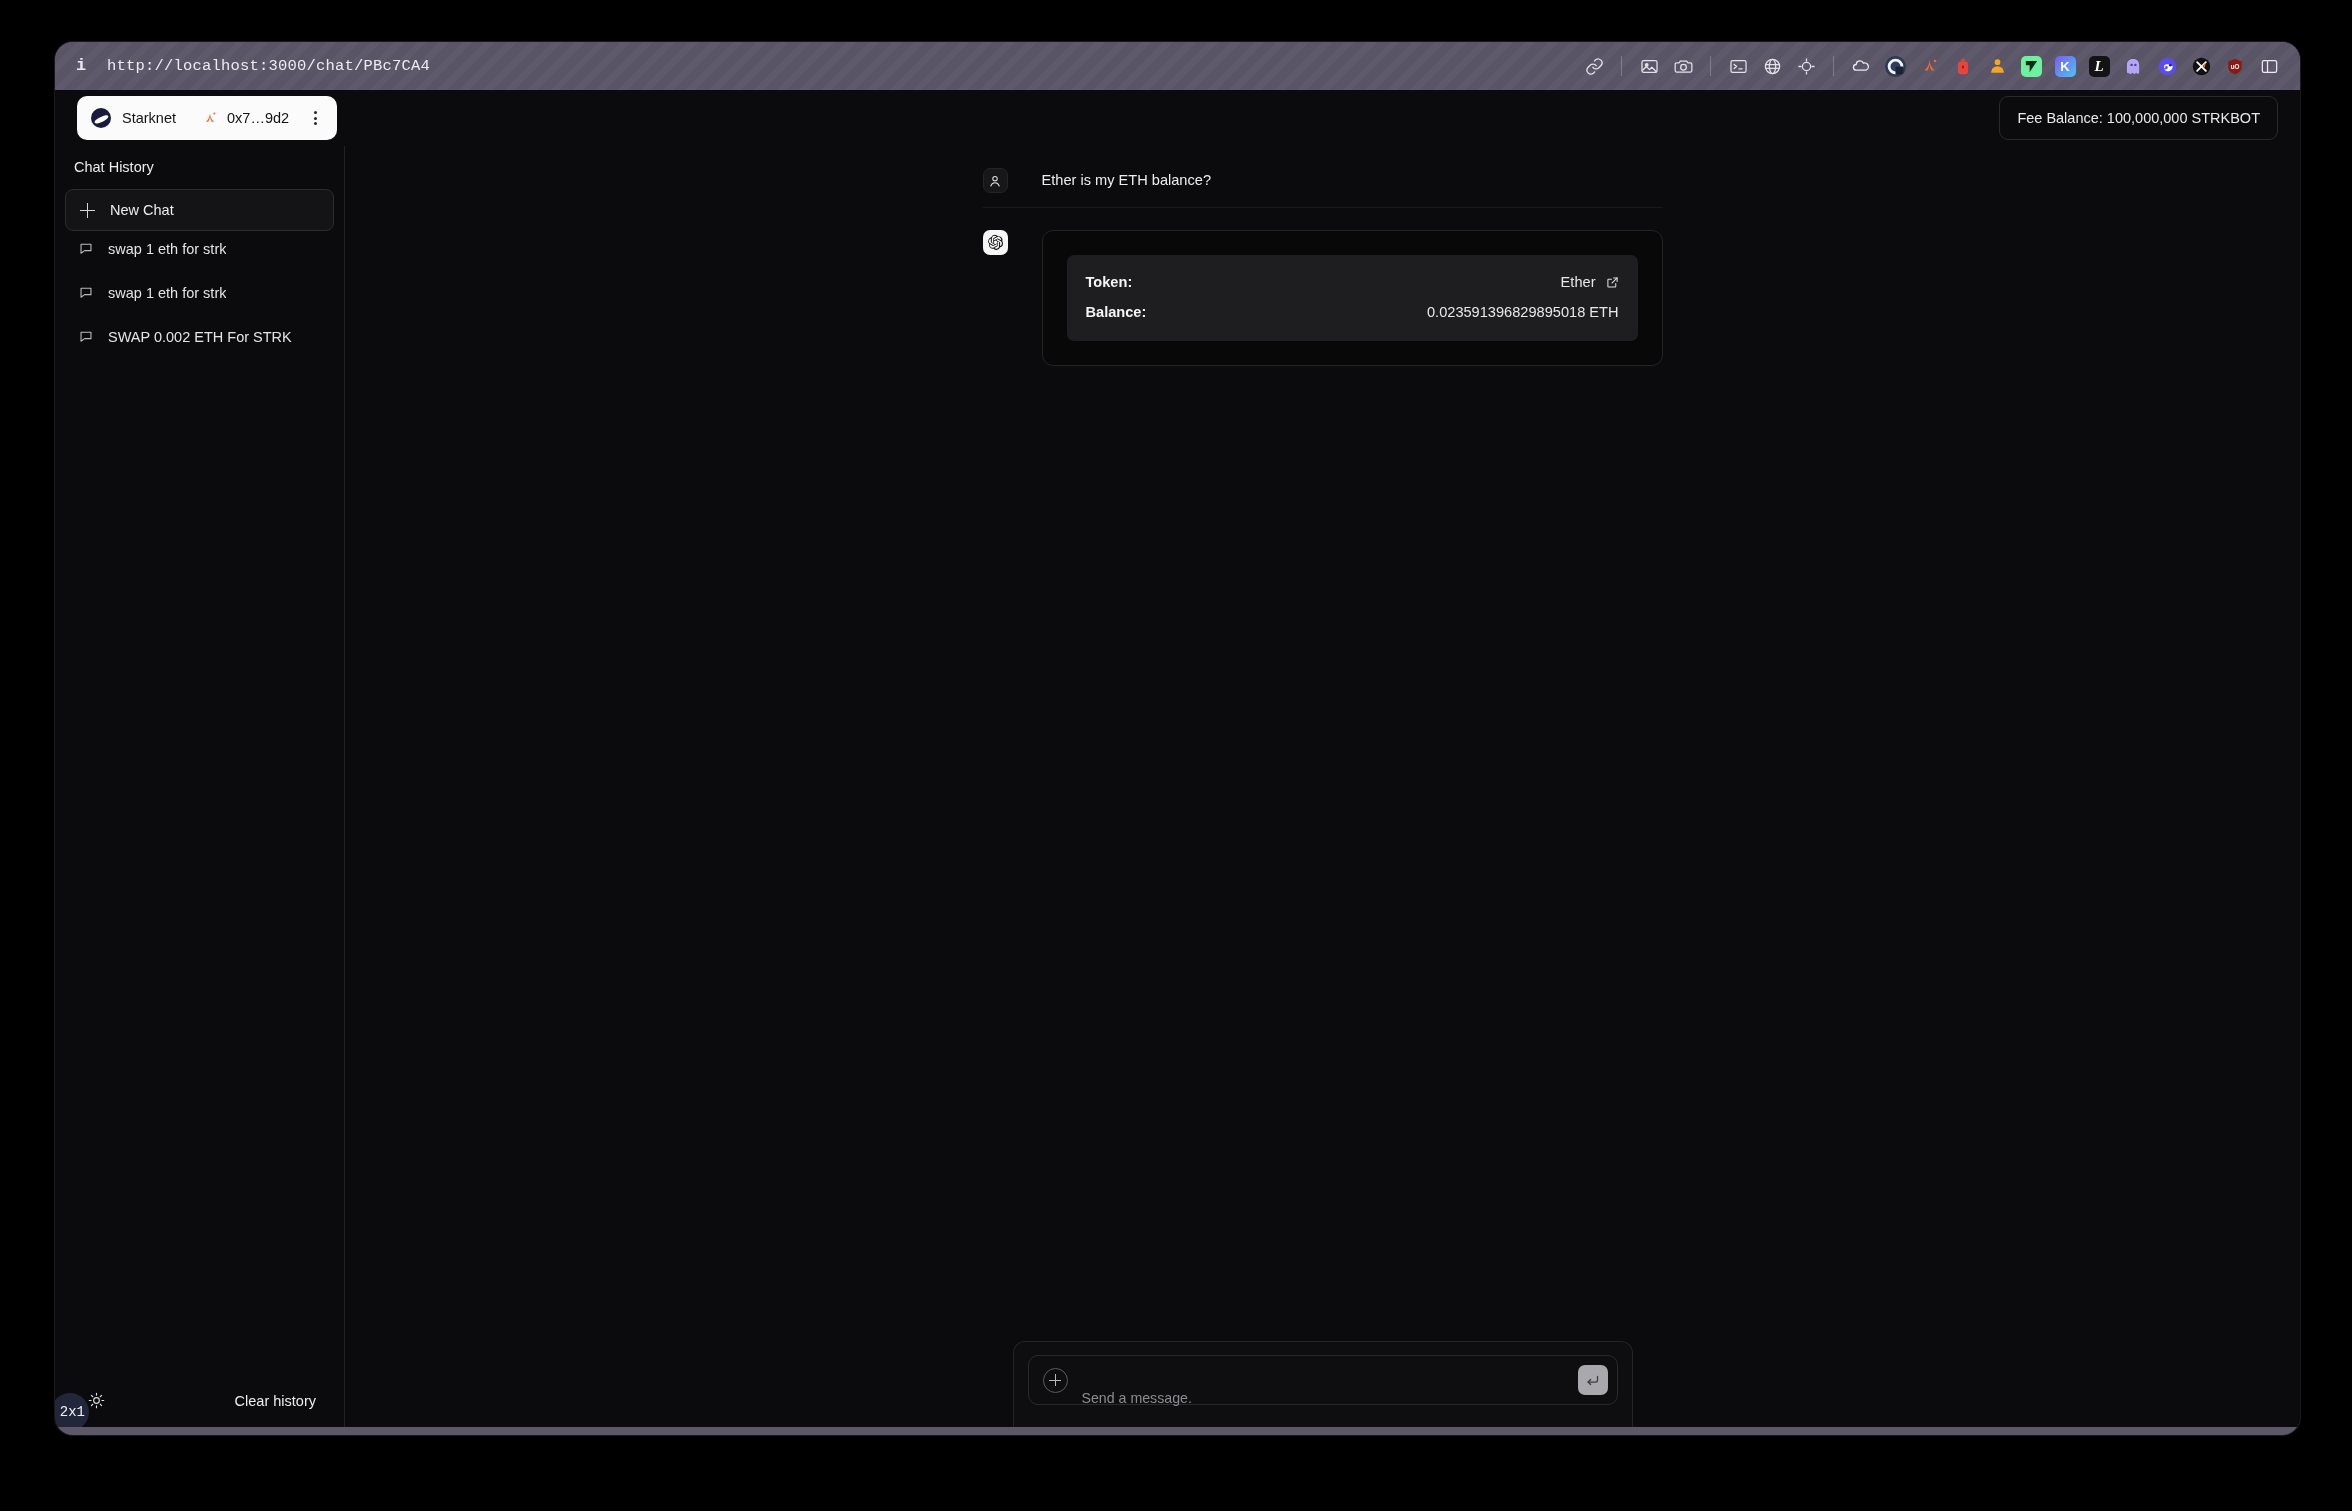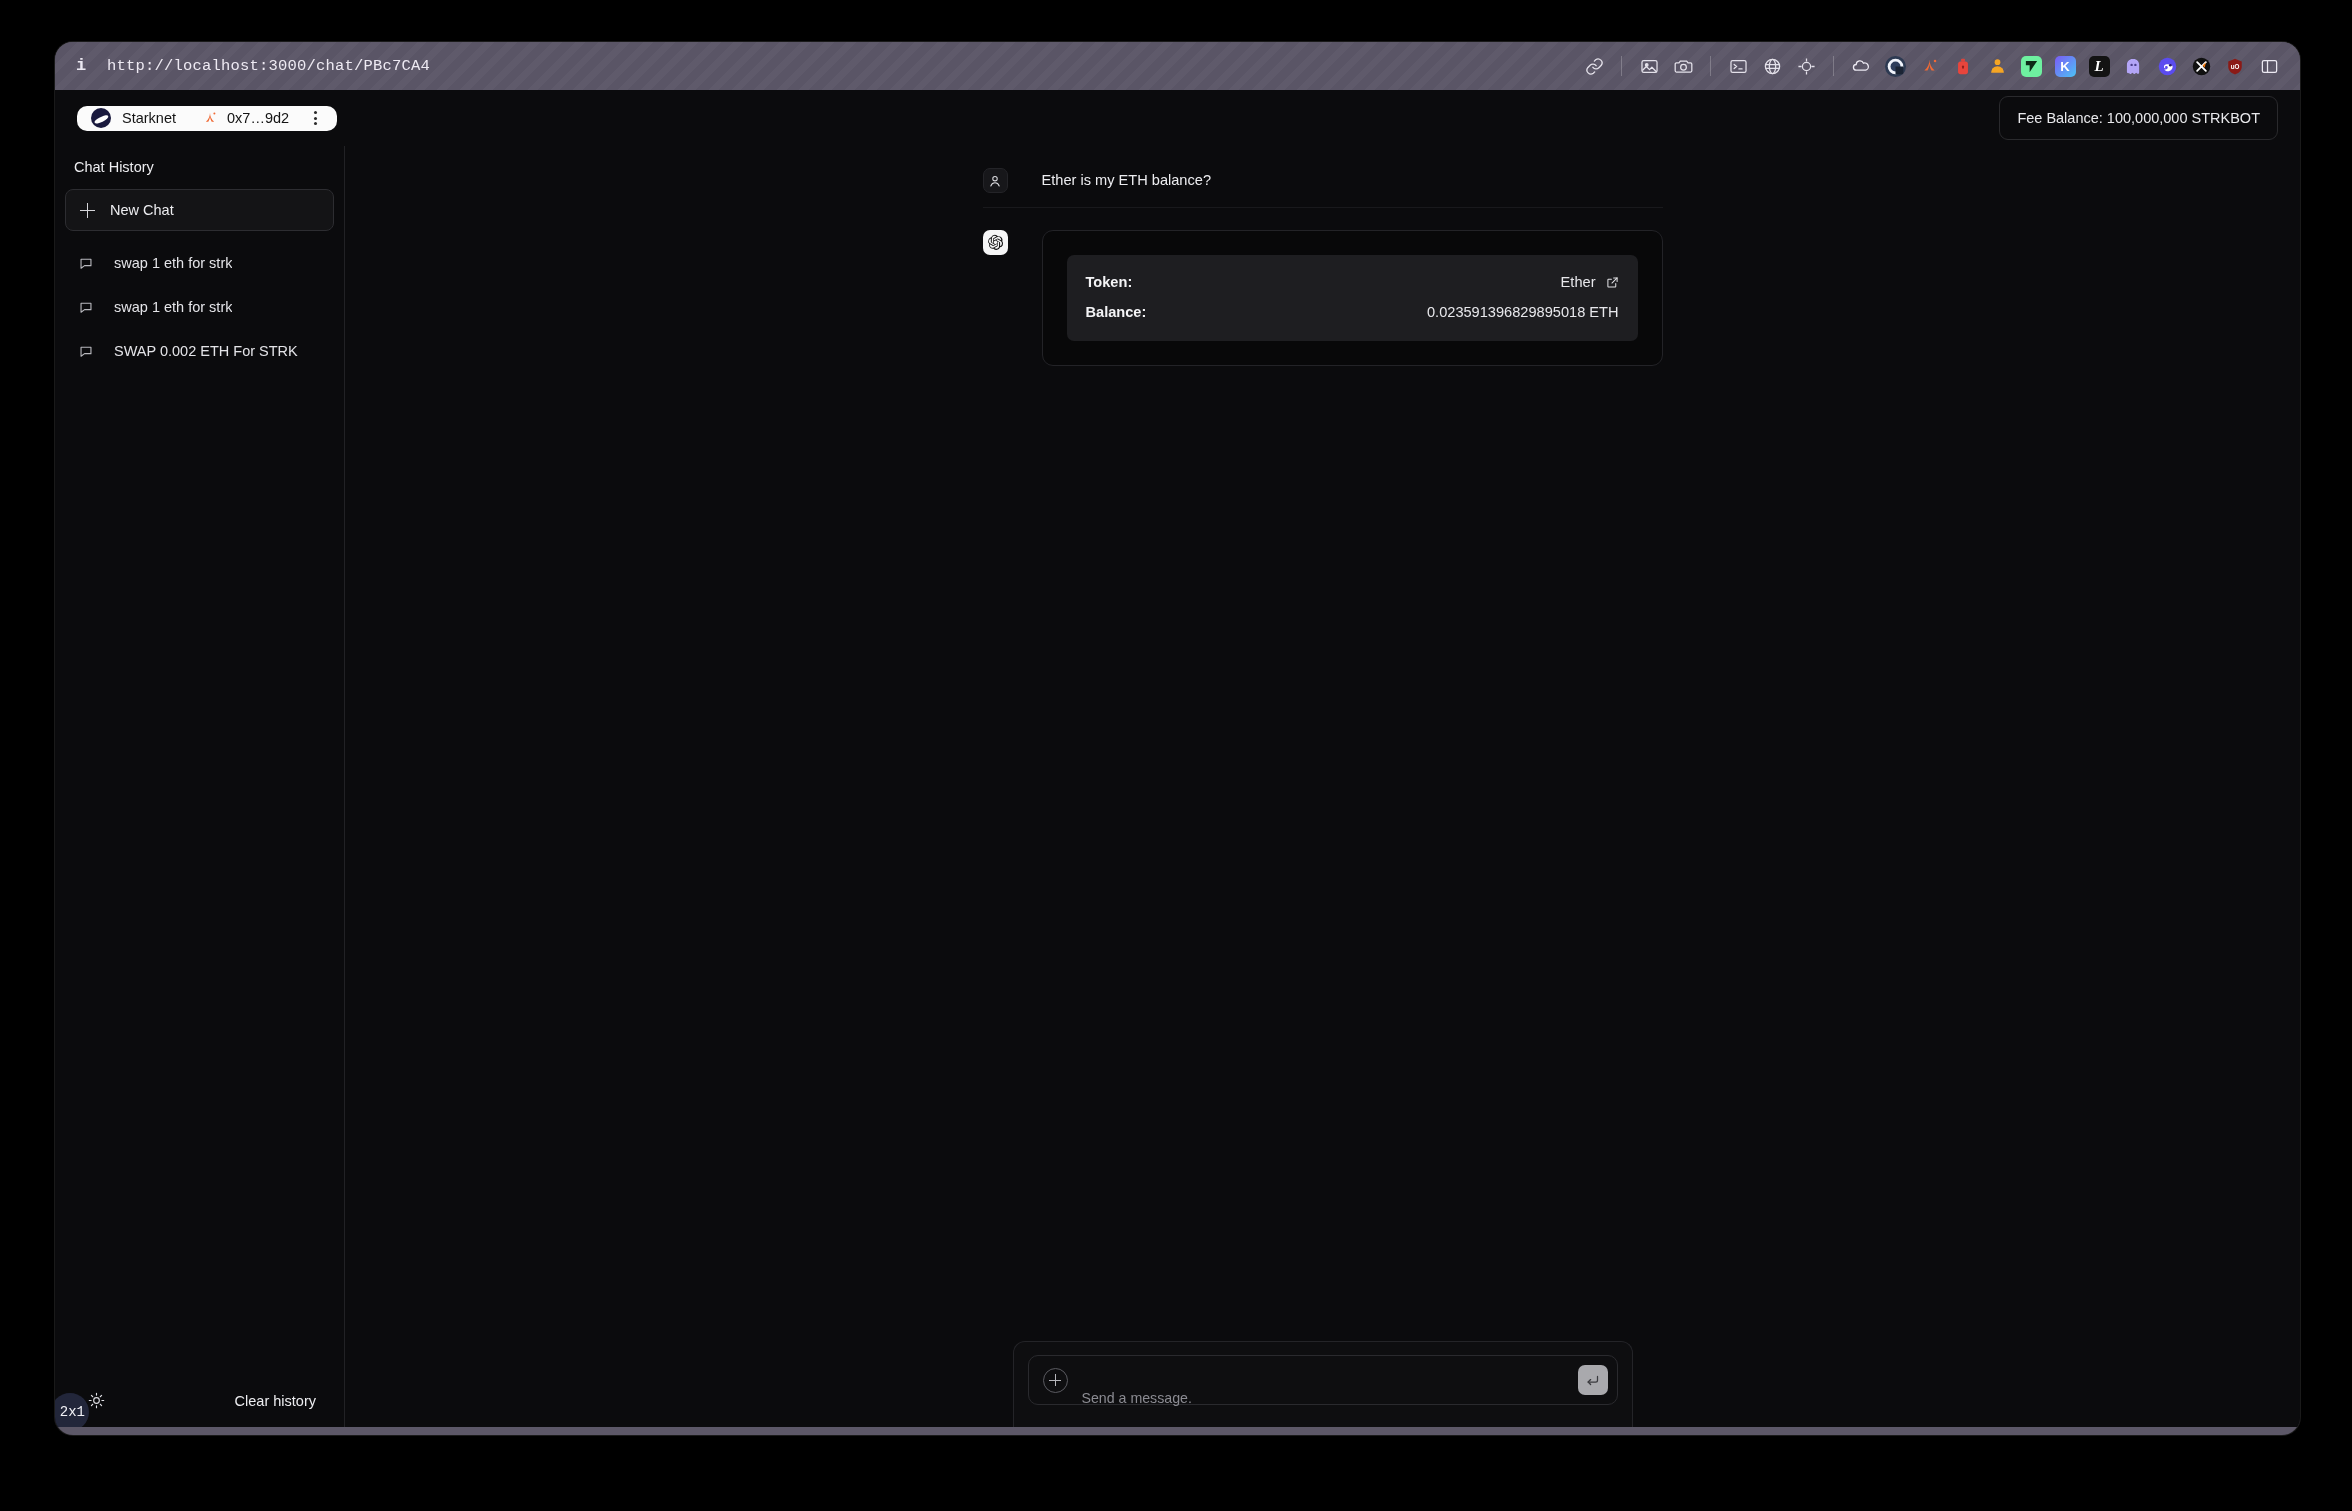--- a/index.html
+++ b/index.html
@@ -107,21 +107,21 @@
     justify-content: space-between;
     padding: 0 22px 0 22px;
     background: #0b0b0d;
   }
   .wallet-pill {
     display: flex;
     align-items: center;
     gap: 0;
     background: #fbfbfb;
     border-radius: 10px;
-    height: 25px;
+    height: 44px;
     padding: 0 14px 0 14px;
   }
   .wallet-net {
     display: flex; align-items: center; gap: 11px;
     padding-right: 26px;
   }
   .sn-logo {
     width: 20px; height: 20px; border-radius: 50%;
     background: #1a1a3e;
     position: relative;
@@ -208,21 +208,21 @@
     content: ""; position: absolute; background: #d6d6da;
   }
   .new-chat .plus::before { left: 0; top: 7px; width: 15px; height: 1.4px; }
   .new-chat .plus::after { top: 0; left: 6.8px; height: 15px; width: 1.4px; }
   .new-chat-label {
     font: 14.5px "Liberation Sans", sans-serif;
     color: #ededf0;
   }
 
   .hist-item {
-    display: flex; align-items: center; gap: 21px;
+    display: flex; align-items: flex-start; gap: 15px;
     height: 44px;
     padding: 0 14px;
     border-radius: 8px;
   }
   .hist-label {
     font: 14.5px "Liberation Sans", sans-serif;
     color: #e4e4e8;
     white-space: nowrap; overflow: hidden; text-overflow: ellipsis;
   }
 

